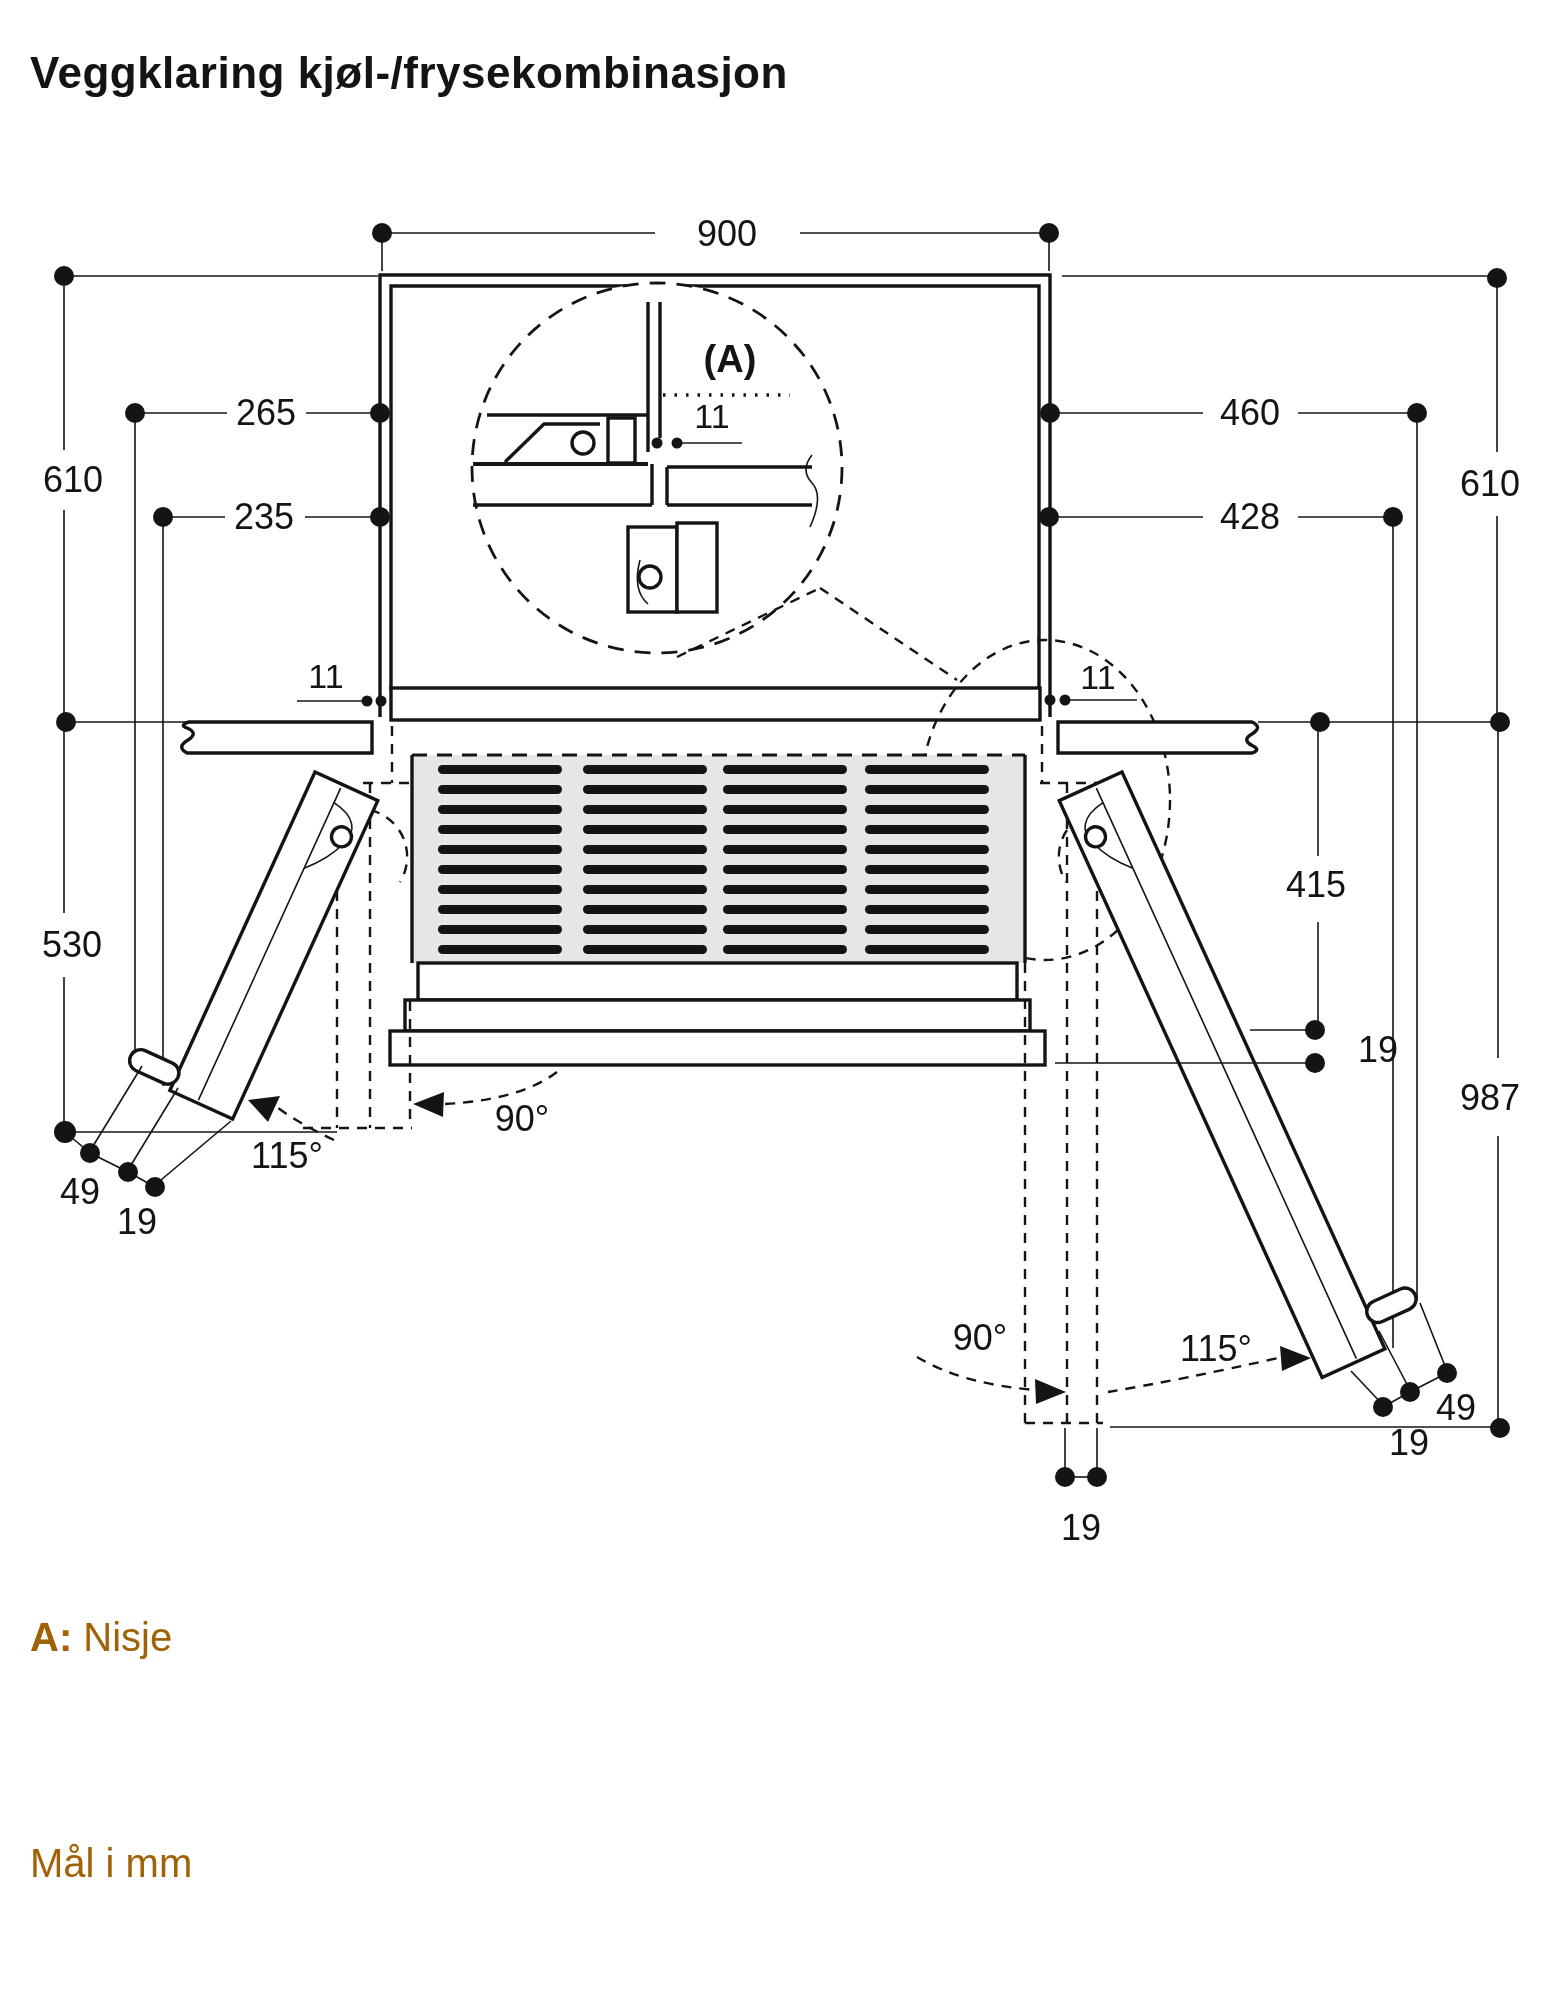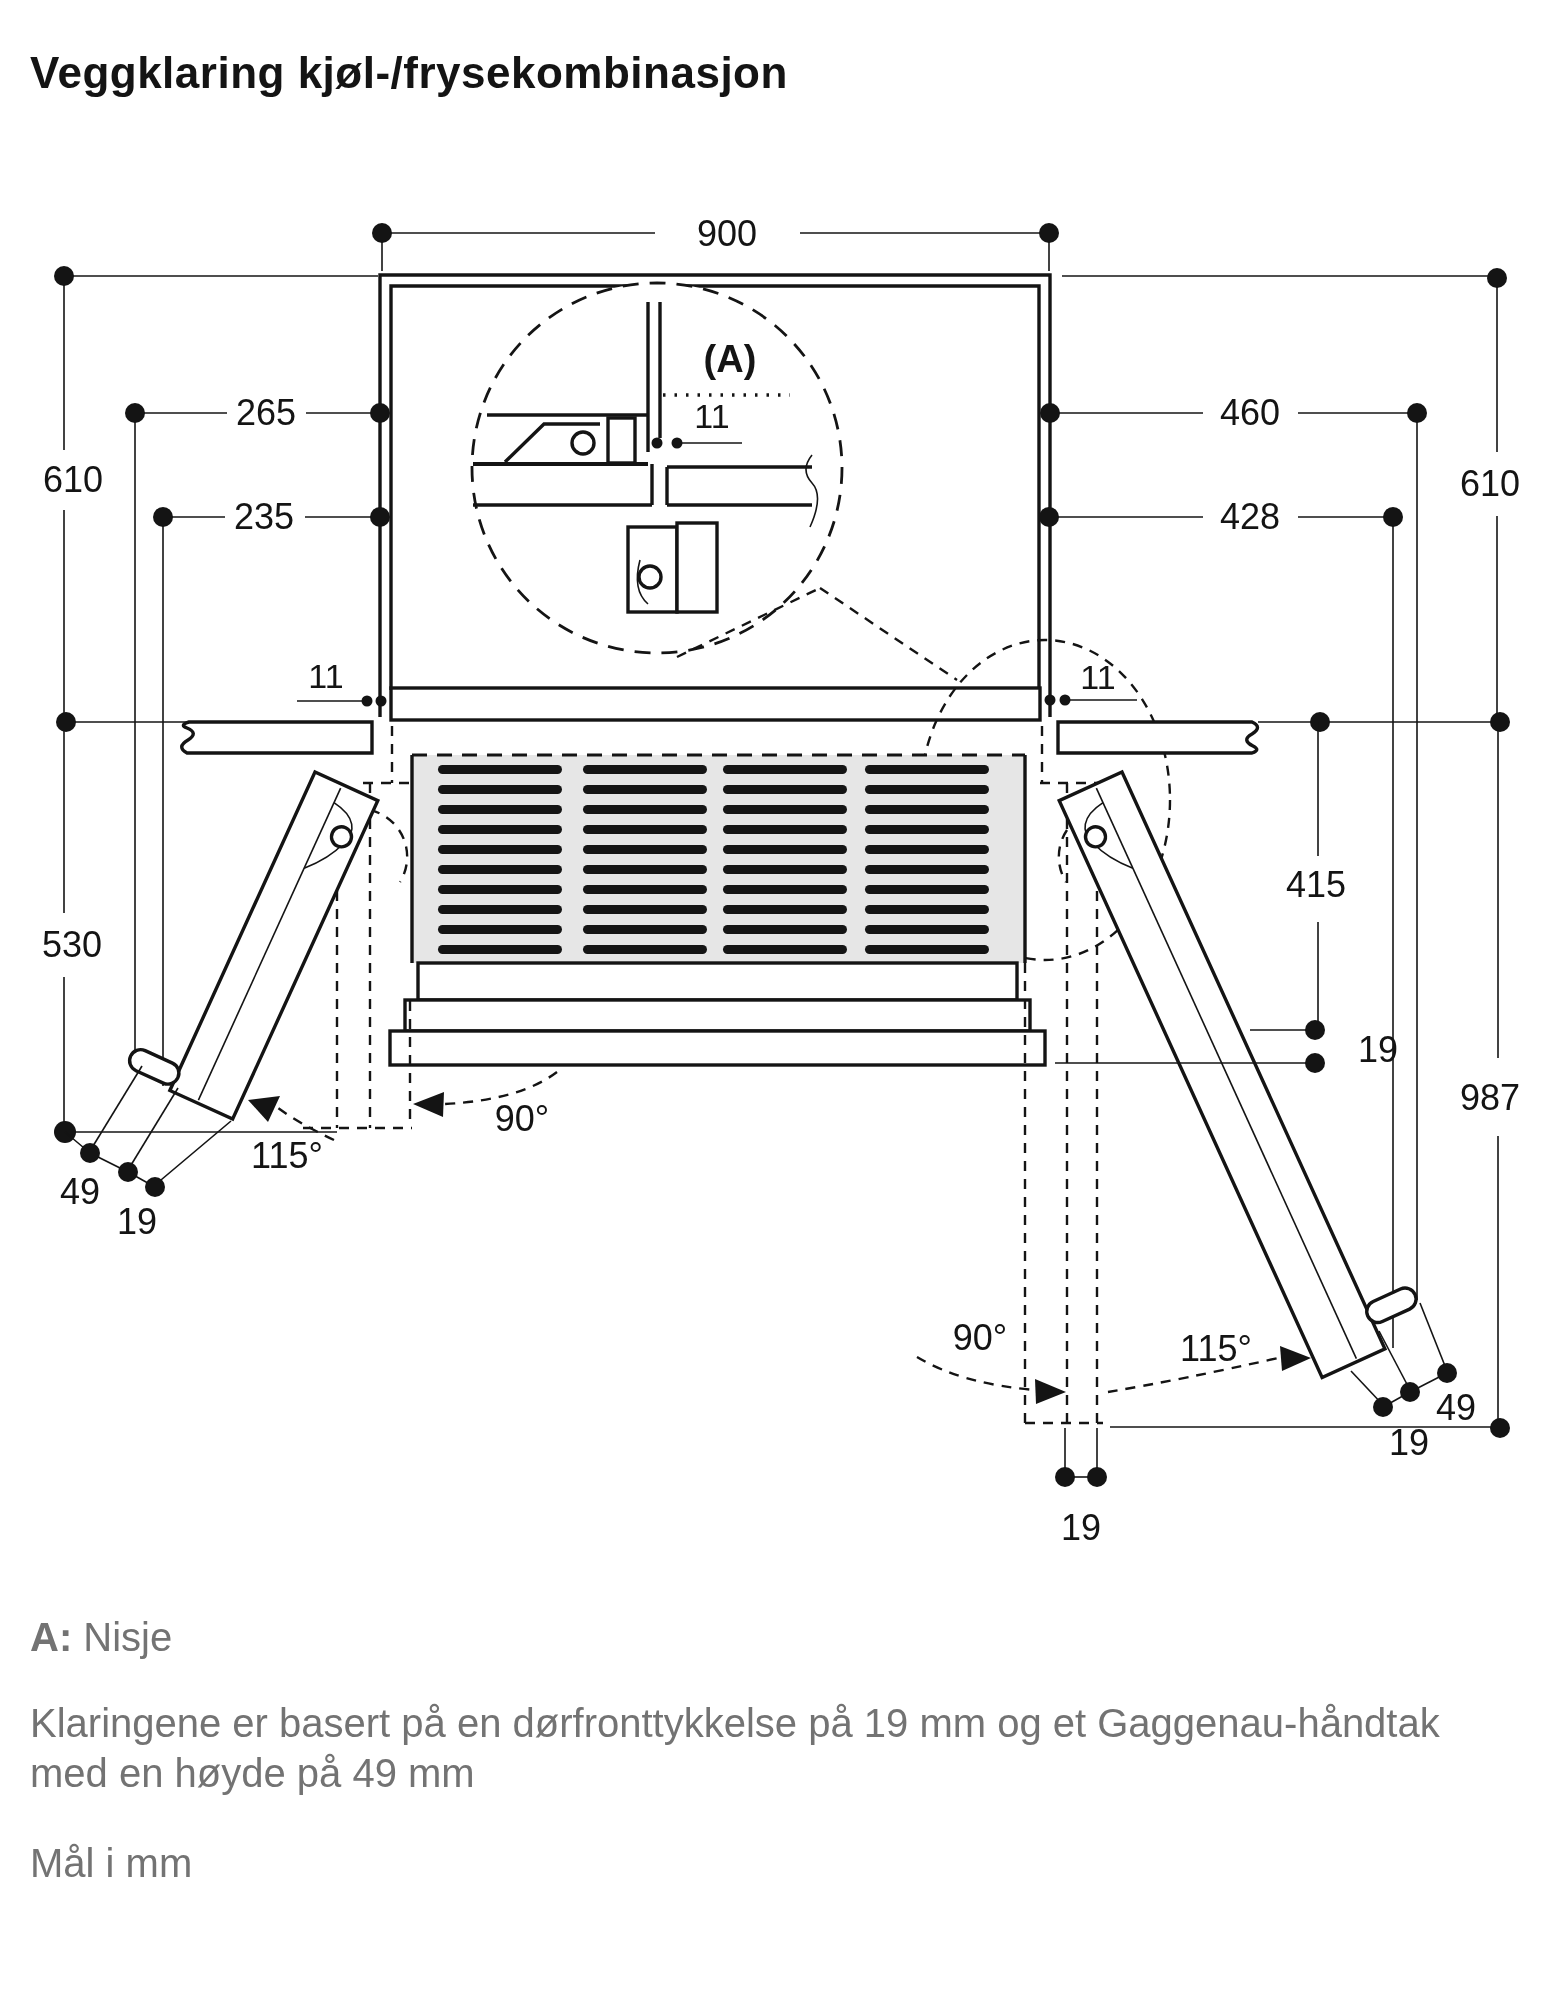--- a/index.html
+++ b/index.html
@@ -1,20 +1,20 @@
 <!DOCTYPE html>
 <html><head>
 <meta charset="utf-8">
 <style>
   html,body{margin:0;padding:0;background:#ffffff;}
   #page{position:relative;width:1559px;height:2000px;background:#ffffff;
         font-family:"Liberation Sans", sans-serif;color:#111;overflow:hidden;}
   #title{position:absolute;left:30px;top:48px;font-size:44px;font-weight:bold;
          letter-spacing:0.5px;color:#141414;}
-  .note{position:absolute;left:30px;font-size:40px;color:#737373;line-height:50px;}
+  .note{position:absolute;left:30px;font-size:40px;color:#a16207;line-height:50px;}
   #note-a{top:1612px;}
   #note-clearance{top:1698px;}
   #note-units{top:1838px;text-align:center;}
   .bold{font-weight:bold;}
   svg{position:absolute;left:0;top:0;}
   svg text{font-family:"Liberation Sans", sans-serif;font-size:36px;fill:#141414;}
   text.small{font-size:34px;}
   text.detailref{font-size:38px;font-weight:bold;}
   .ln{stroke:#141414;stroke-width:1.6;fill:none;}
   .heavy{stroke:#141414;stroke-width:3.4;fill:none;}
@@ -297,19 +297,15 @@
       <circle class="dot" cx="1065" cy="1477" r="10"></circle>
       <circle class="dot" cx="1097" cy="1477" r="10"></circle>
       <text x="1081" y="1540" text-anchor="middle">19</text>
     </g>
   </svg>
 
   <div class="note" id="note-a">
     <span class="bold">A:</span>
     <span>Nisje</span>
   </div>
-  <div class="note" id="note-clearance">
-    <div>Klaringene er basert på en dørfronttykkelse på 19 mm og et Gaggenau-håndtak</div>
-    <div>med en høyde på 49 mm</div>
-  </div>
   <div class="note" id="note-units">Mål i mm</div>
 
 </div>
 
 </body></html>

